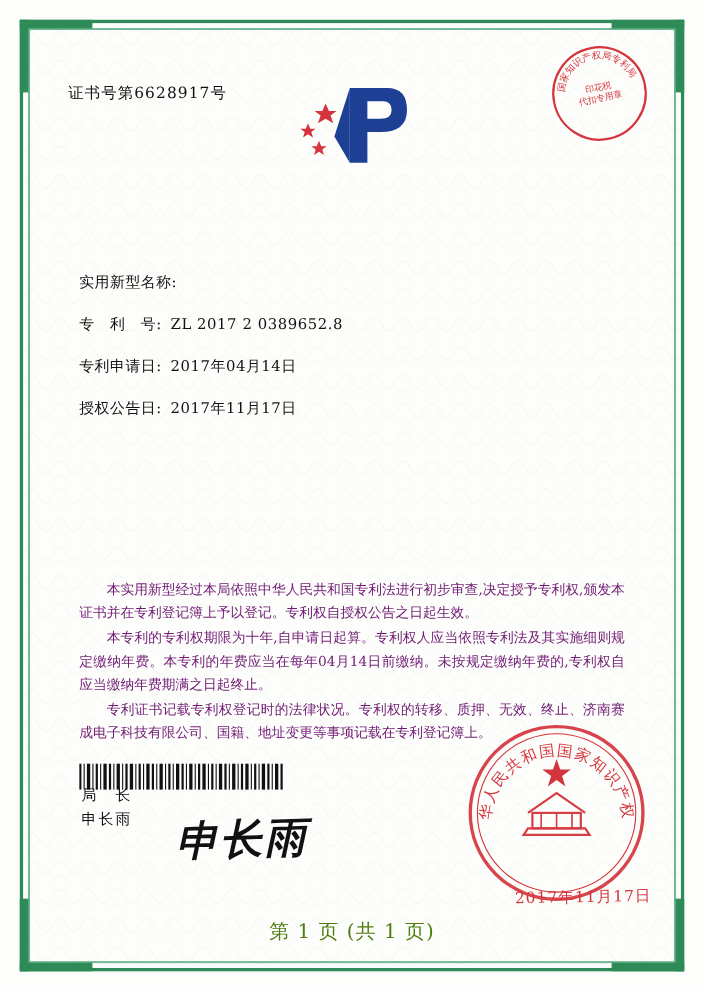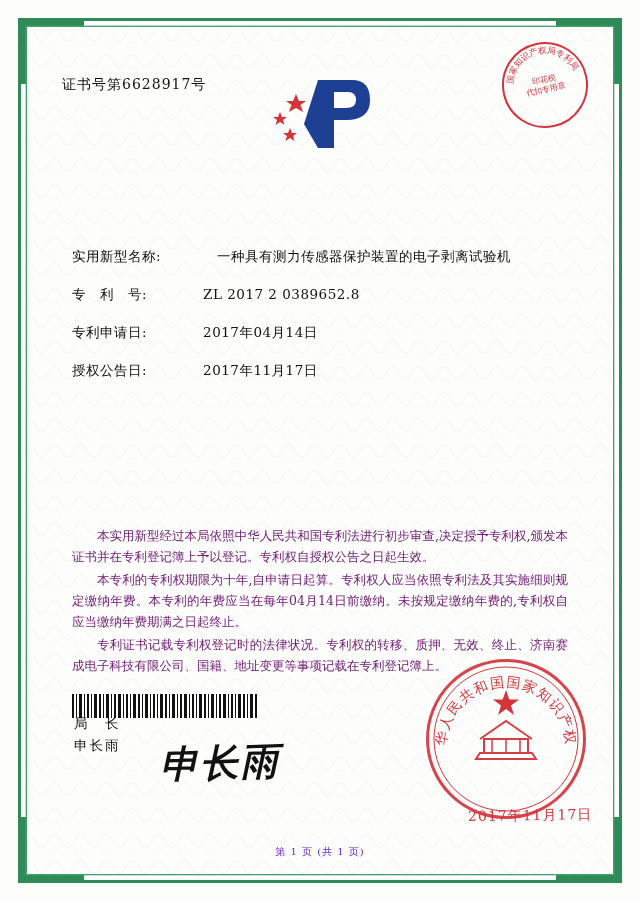--- a/index.html
+++ b/index.html
@@ -138,21 +138,20 @@
     top: 248px;
     width: 500px;
   }
   .field-row {
     display: flex;
     align-items: baseline;
     margin-bottom: 20px;
     font-size: 13.5px;
     font-family: "DejaVu Serif", "Liberation Serif", serif;
     color: #111;
-    gap: 48px;
   }
   .field-label {
     white-space: nowrap;
     letter-spacing: 0.5px;
   }
   .field-value {
     margin-left: 8px;
     letter-spacing: 0.5px;
   }
 
@@ -238,23 +237,23 @@
     transform: rotate(-1deg);
   }
 
   
   .footer {
     position: absolute;
     left: 0;
     right: 0;
     bottom: 42px;
     text-align: center;
-    font-size: 10px;
-    font-family: "DejaVu Serif", "Liberation Serif", serif;
-    color: #6d28d9;
+    font-size: 18px;
+    font-family: "DejaVu Serif", "Liberation Serif", serif;
+    color: #4d7c0f;
     letter-spacing: 1px;
   }
 </style>
 </head>
 <body>
 
 <div class="certificate">
 
   <div class="frame-outer"></div>
   <div class="frame-inner"></div>
@@ -300,21 +299,20 @@
     </svg>
     <div class="inner-text">
       <div>印花税</div>
       <div>代扣专用章</div>
     </div>
   </div>
 
   <div class="fields">
     <div class="field-row">
       <span class="field-label">实用新型名称:</span>
-      <span class="field-value">一种具有测力传感器保护装置的电子剥离试验机</span>
     </div>
     <div class="field-row">
       <span class="field-label">专　利　号:</span>
       <span class="field-value">ZL 2017 2 0389652.8</span>
     </div>
     <div class="field-row">
       <span class="field-label">专利申请日:</span>
       <span class="field-value">2017年04月14日</span>
     </div>
     <div class="field-row">

